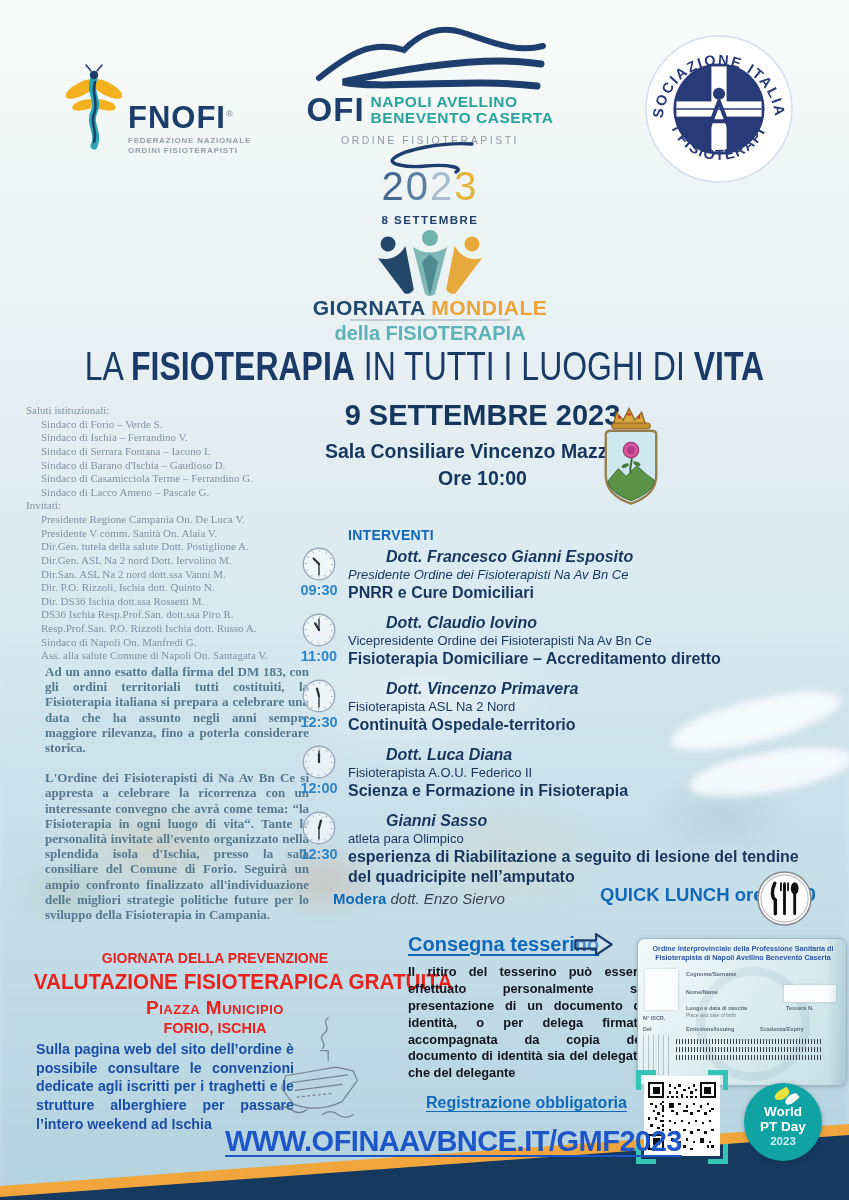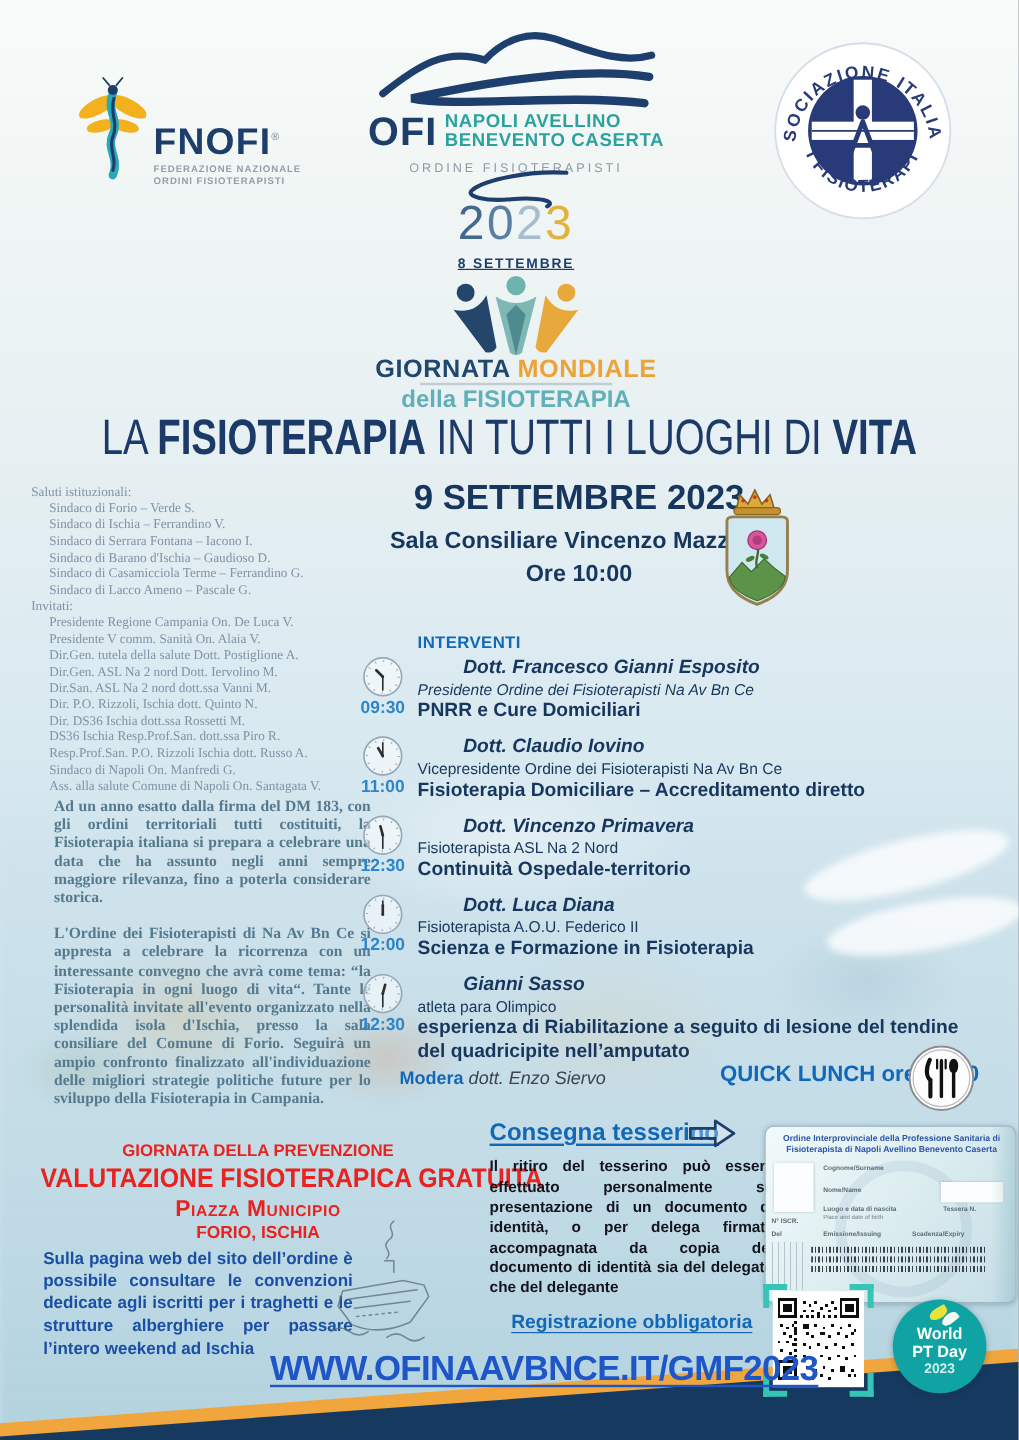--- a/index.html
+++ b/index.html
@@ -34,21 +34,21 @@
   .fnofi-sub { font-size:8px; color:#939ea9; letter-spacing:.8px; font-weight:600; margin-top:3px; line-height:1.3; }
 
   .logo-ofi { left:295px; top:20px; width:270px; height:312px; }
   .ofi-row { position:absolute; left:0; top:74px; width:100%; display:flex; justify-content:center; align-items:flex-start; }
   .ofi-acr { font-size:33px; font-weight:800; color:#1d3e6b; line-height:.95; letter-spacing:1px; }
   .ofi-regions { margin-left:6px; font-size:15.5px; font-weight:800; color:#2aa29e; line-height:1.05; letter-spacing:.5px; }
   .ofi-sub { position:absolute; left:0; top:114px; width:100%; text-align:center; font-size:10.5px; color:#8e9aa6; letter-spacing:2.5px; }
   .y2023 { position:absolute; left:55px; top:146px; width:160px; text-align:center; font-size:40px; font-weight:300; letter-spacing:2px; line-height:1; }
   .y2023 span:nth-child(1){color:#44688f;} .y2023 span:nth-child(2){color:#5b7fa3;}
   .y2023 span:nth-child(3){color:#a9bccd;} .y2023 span:nth-child(4){color:#e2b33c;}
-  .ribbon8 { position:absolute; left:55px; top:194px; width:160px; text-align:center; font-size:11.5px; font-weight:800; color:#1d3e6b; letter-spacing:1.5px;text-decoration:underline; }
+  .ribbon8 { position:absolute; left:55px; top:194px; width:160px; text-align:center; font-size:11.5px; font-weight:800; color:#1d3e6b; letter-spacing:1.5px; }
   .people-svg { position:absolute; left:78px; top:208px; }
   .gmf1 { position:absolute; left:0; top:276px; width:100%; text-align:center; font-size:21px; font-weight:700; letter-spacing:.5px; }
   .gmf1 .w1 { color:#21476e; } .gmf1 .w2 { color:#eca438; }
   .gmf-div { position:absolute; left:55px; top:299px; width:160px; height:2px; background:#c2ccd4; }
   .gmf2 { position:absolute; left:0; top:302px; width:100%; text-align:center; font-size:20px; font-weight:700; color:#5fb0b8; }
   .gmf2 .w3 { font-weight:600; }
 
   
   .main-title { left:0; top:344px; width:849px; text-align:center; font-size:39px; color:#1c3a67;
     transform:scaleX(.82) scaleY(1.06); letter-spacing:0; white-space:nowrap; }

